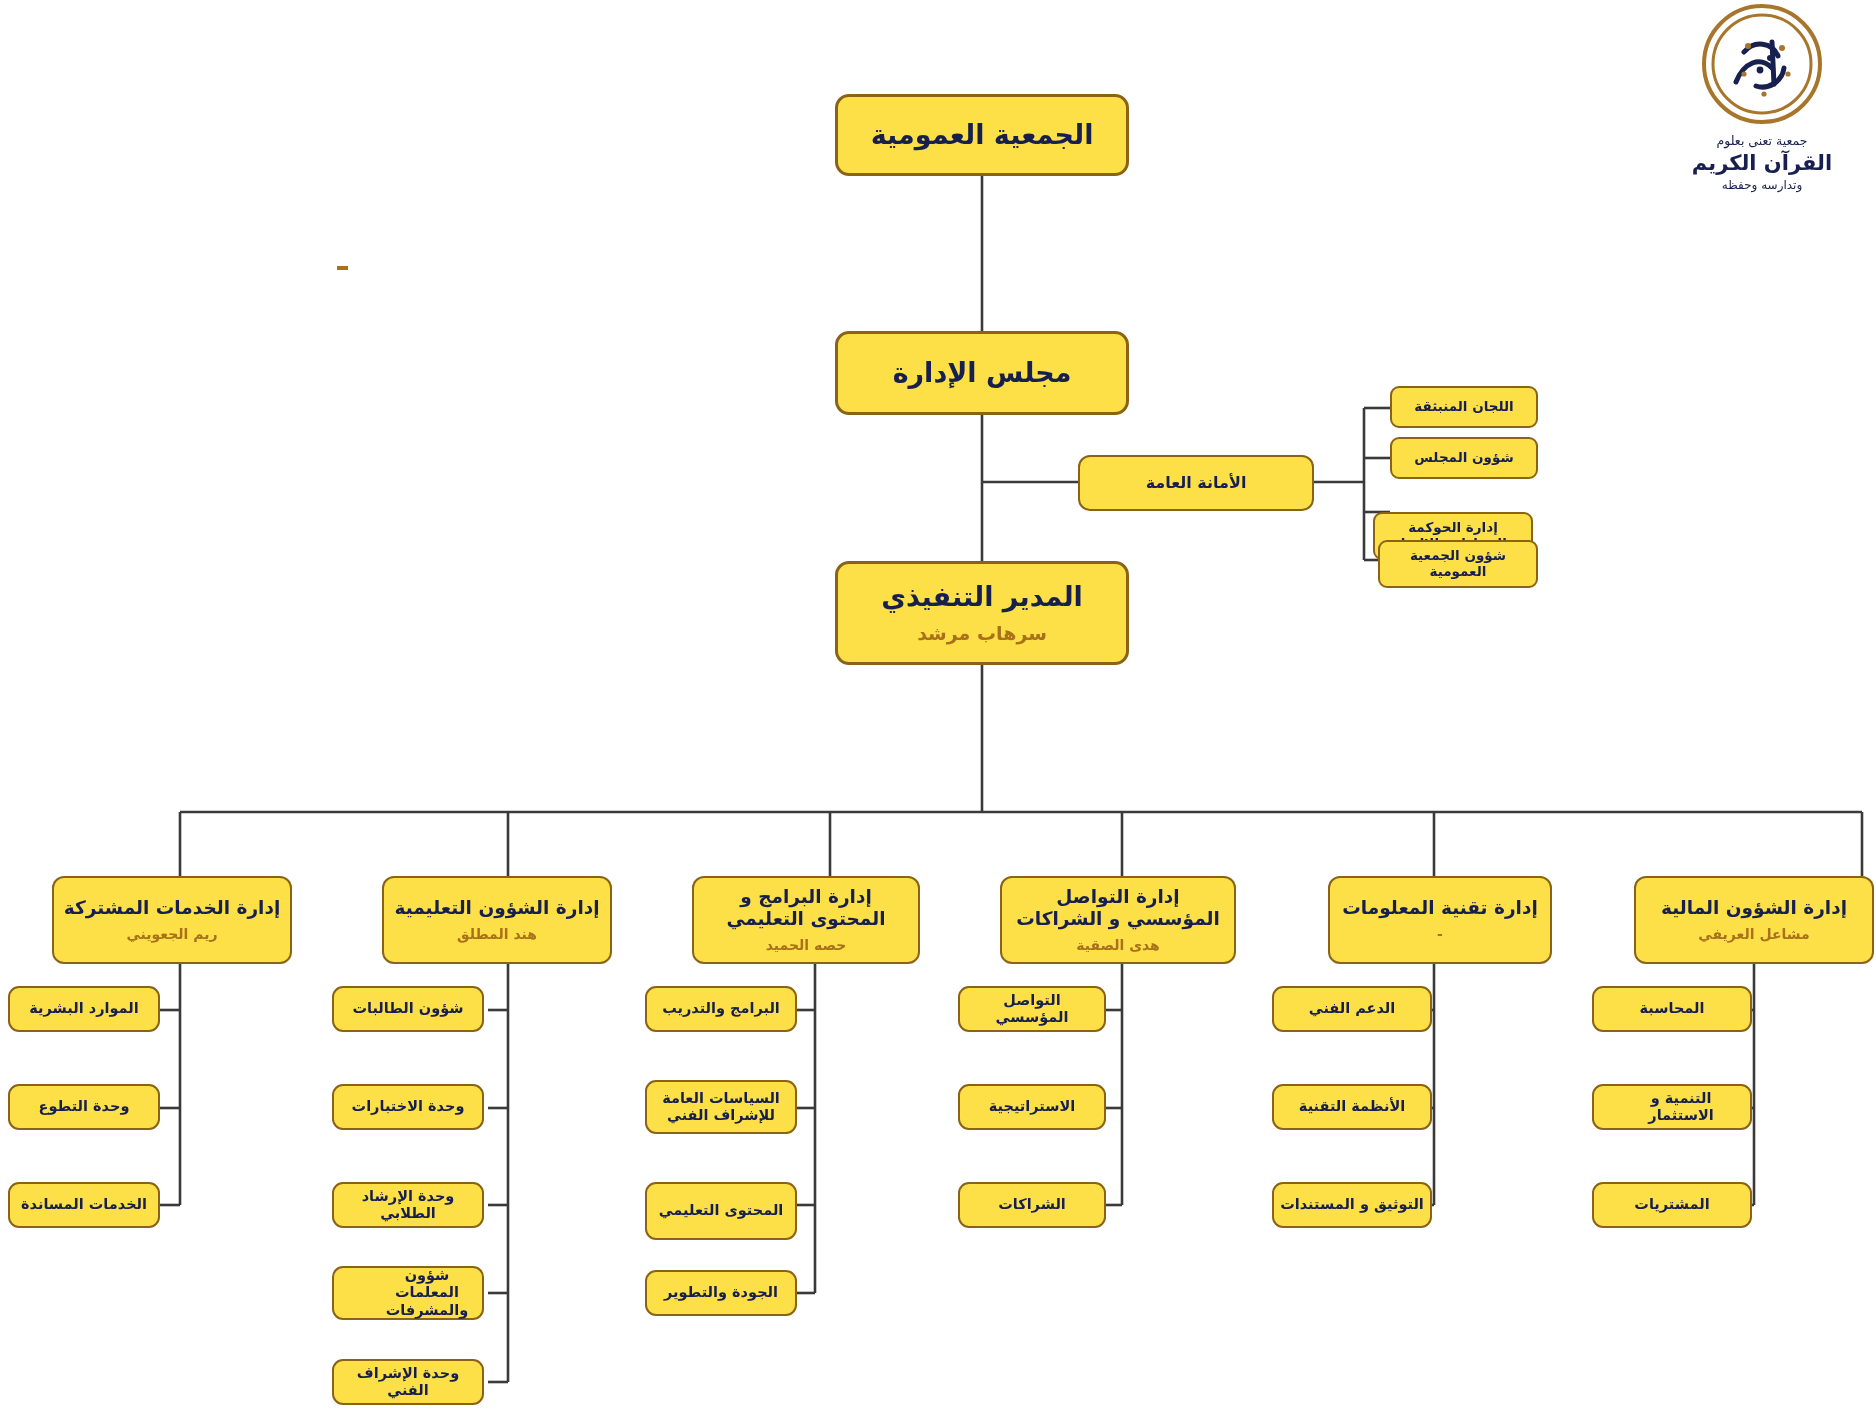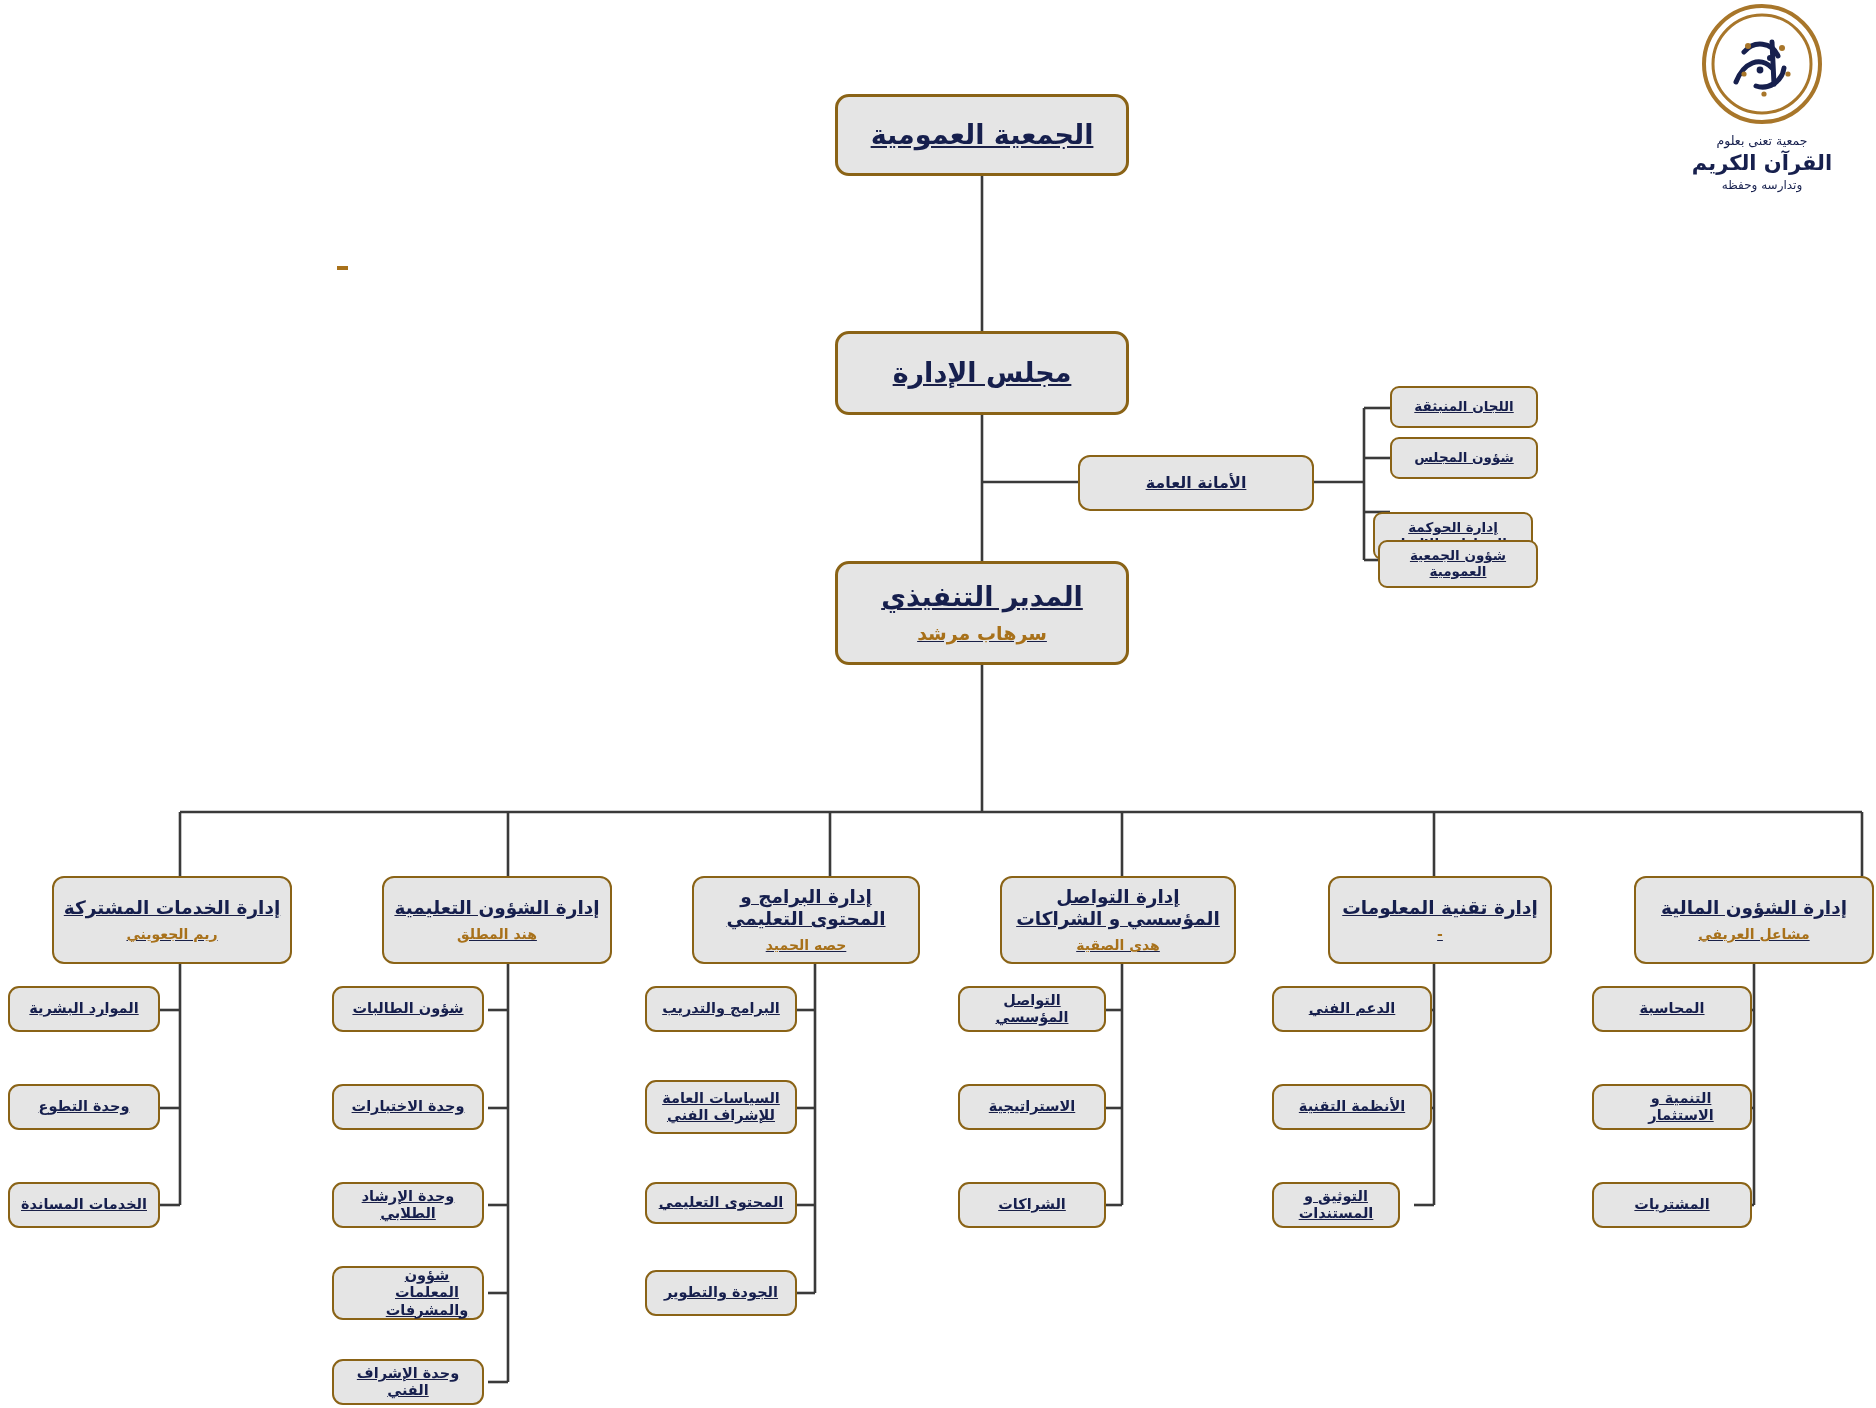--- a/index.html
+++ b/index.html
@@ -13,31 +13,30 @@
   }
   #chart{position:absolute;inset:0;}
 
   
   #wires{position:absolute;left:0;top:0;width:1876px;height:1408px;z-index:1;}
 
   
   .node{
     position:absolute;
     box-sizing:border-box;
-    background:#e5e5e5;
+    background:#fde047;
     border:2.5px solid #8a6316;
     border-radius:12px;
     display:flex;
     flex-direction:column;
     align-items:center;
     justify-content:center;
     text-align:center;
     z-index:3;
     padding:2px 6px;
-    text-decoration:underline;
   }
   .node .title{
     font-weight:bold;
     color:#161f4d;
     line-height:1.18;
   }
   .node .person{
     font-weight:bold;
     color:#a8711a;
     line-height:1.2;
@@ -258,41 +257,41 @@
   <div class="node unit" style="left:1592px;top:1182px;width:160px;height:46px;">
     <div class="title">المشتريات</div>
   </div>
 
   <div class="node unit" style="left:1272px;top:986px;width:160px;height:46px;">
     <div class="title">الدعم الفني</div>
   </div>
   <div class="node unit" style="left:1272px;top:1084px;width:160px;height:46px;">
     <div class="title">الأنظمة التقنية</div>
   </div>
-  <div class="node unit" style="left:1272px;top:1182px;width:128px;height:46px;">
+  <div class="node unit" style="left:1272px;top:1182px;width:160px;height:46px;">
     <div class="title">التوثيق و المستندات</div>
   </div>
 
   <div class="node unit" style="left:958px;top:986px;width:148px;height:46px;">
     <div class="title">التواصل المؤسسي</div>
   </div>
   <div class="node unit" style="left:958px;top:1084px;width:148px;height:46px;">
     <div class="title">الاستراتيجية</div>
   </div>
   <div class="node unit" style="left:958px;top:1182px;width:148px;height:46px;">
     <div class="title">الشراكات</div>
   </div>
 
   <div class="node unit" style="left:645px;top:986px;width:152px;height:46px;">
     <div class="title">البرامج والتدريب</div>
   </div>
   <div class="node unit" style="left:645px;top:1080px;width:152px;height:54px;">
     <div class="title">السياسات العامة للإشراف الفني</div>
   </div>
-  <div class="node unit" style="left:645px;top:1182px;width:152px;height:42px;">
+  <div class="node unit" style="left:645px;top:1182px;width:152px;height:58px;">
     <div class="title">المحتوى التعليمي</div>
   </div>
   <div class="node unit" style="left:645px;top:1270px;width:152px;height:46px;">
     <div class="title">الجودة والتطوير</div>
   </div>
 
   <div class="node unit" style="left:332px;top:986px;width:152px;height:46px;">
     <div class="title">شؤون الطالبات</div>
   </div>
   <div class="node unit" style="left:332px;top:1084px;width:152px;height:46px;">

